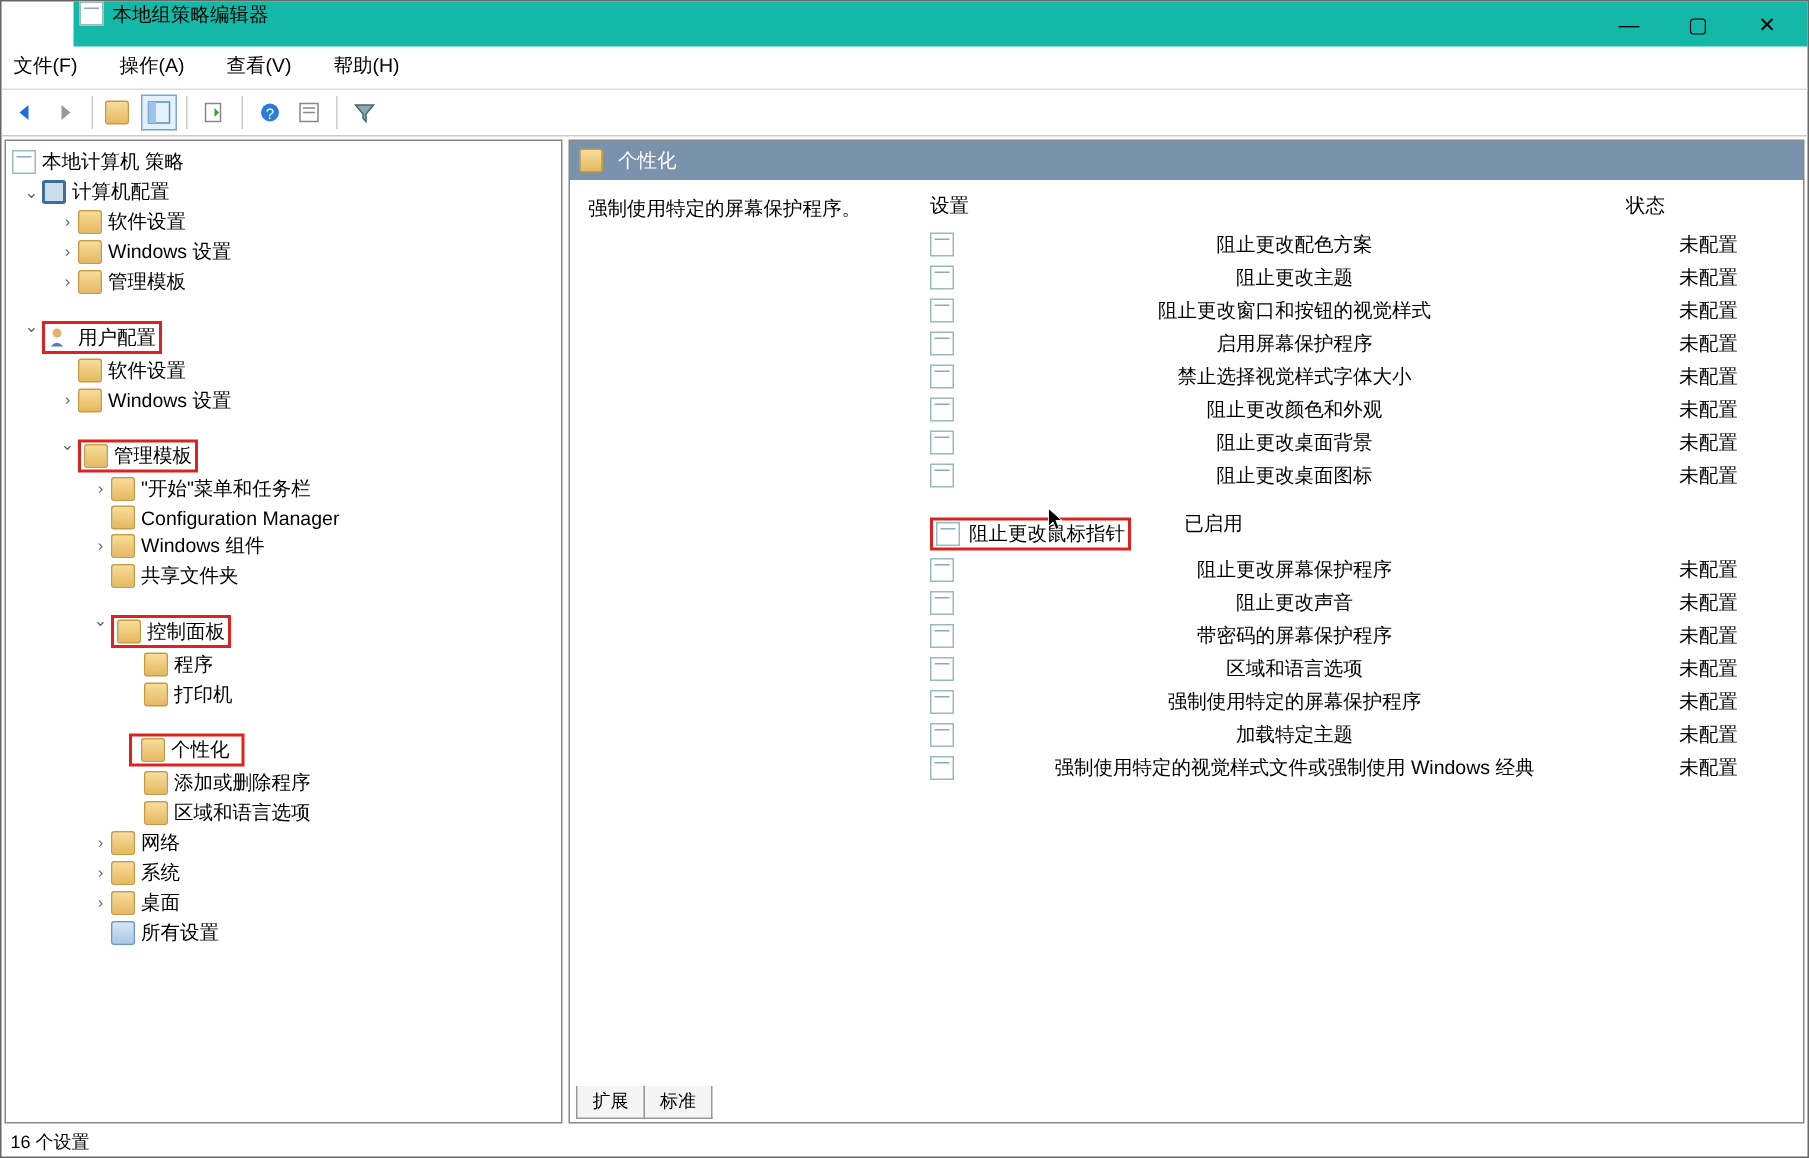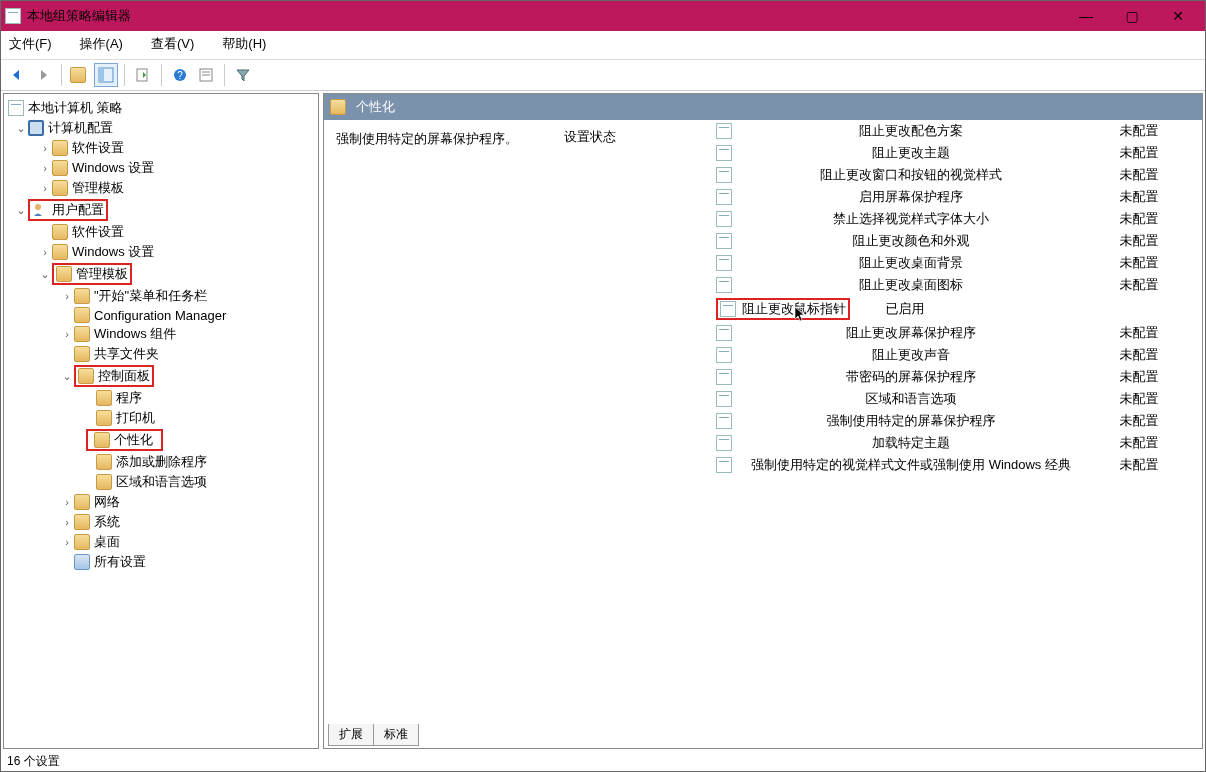--- a/index.html
+++ b/index.html
@@ -1,51 +1,51 @@
 <!DOCTYPE html>
 <html><head>
 <meta charset="utf-8">
 <style>
 * { box-sizing: border-box; margin: 0; padding: 0; }
 body { font-family: "Microsoft YaHei", "Segoe UI", sans-serif; font-size: 13px; background: #fff; color: #000; width: 1206px; height: 772px; overflow: hidden; }
 .window { display: flex; flex-direction: column; height: 100%; border: 1px solid #666; }
-.titlebar { display: flex; align-items: center; height: 30px; padding: 0 4px; background: #be185d; }
+.titlebar { display: flex; align-items: flex-start; height: 30px; padding: 0 4px; background: #14b8a6; margin-left: 48px; }
 .titlebar .title-icon { width: 16px; height: 16px; margin-right: 6px; }
 .titlebar .title-text { flex: 1; font-size: 13px; }
 .win-controls { display: flex; }
 .win-controls button { width: 46px; height: 30px; border: none; background: transparent; font-size: 14px; cursor: pointer; }
 .menubar { display: flex; gap: 28px; padding: 4px 8px 6px 8px; font-size: 13px; }
 .menubar span { cursor: default; }
 .toolbar { display: flex; align-items: center; height: 32px; padding: 2px 4px; border-top: 1px solid #ddd; border-bottom: 1px solid #ccc; gap: 2px; }
 .tb-btn { width: 24px; height: 24px; border: 1px solid transparent; background: transparent; display: inline-flex; align-items: center; justify-content: center; cursor: pointer; }
 .tb-sep { width: 1px; height: 22px; background: #ccc; margin: 0 4px; }
 .content { display: flex; flex: 1; overflow: hidden; }
-.tree-pane { width: 316px; border: 1px solid #888; margin: 2px 0 2px 2px; overflow: auto; padding: 4px 2px; }
+.tree-pane { width: 372px; border: 1px solid #888; margin: 2px 0 2px 2px; overflow: auto; padding: 4px 2px; }
 .right-pane { flex: 1; border: 1px solid #888; margin: 2px 2px 2px 4px; display: flex; flex-direction: column; overflow: hidden; position: relative; }
 .path-header { background: #7a92ac; color: #fff; padding: 4px 6px; display: flex; align-items: center; gap: 6px; }
 .right-body { flex: 1; display: flex; overflow: hidden; }
 .desc-col { width: 232px; padding: 10px 12px; font-size: 13px; }
-.list-col { flex: 1; display: flex; flex-direction: row; overflow: hidden; }
+.list-col { flex: 1; display: flex; flex-direction: column; overflow: hidden; }
 .list-header { display: flex; padding: 8px 8px 6px 8px; font-size: 13px; }
 .col-setting { flex: 1; }
 .col-state { width: 110px; }
 .list-items { flex: 1; overflow-y: auto; overflow-x: scroll; padding: 0 4px 4px 4px; text-align: center; }
 .list-row { display: flex; align-items: center; padding: 2px 4px; font-size: 13px; cursor: default; position: relative; }
 .list-row .row-icon { width: 16px; height: 16px; margin-right: 6px; flex-shrink: 0; }
 .list-row .row-label { flex: 1; white-space: nowrap; }
 .list-row .row-state { width: 110px; }
 .tabs-row { display: flex; padding: 0 0 2px 4px; }
 .tab-btn { border: 1px solid #999; border-top: none; background: #f5f5f5; padding: 2px 10px; font-size: 12px; cursor: pointer; margin-right: -1px; }
 .statusbar { height: 20px; padding: 2px 6px; font-size: 12px; }
 .tree-node { white-space: nowrap; }
 .tree-row { display: flex; align-items: center; padding: 1px 0; font-size: 13px; cursor: default; }
 .expander { width: 14px; display: inline-flex; justify-content: center; color: #666; font-size: 11px; cursor: pointer; }
 .tree-icon { width: 16px; height: 16px; margin-right: 4px; flex-shrink: 0; }
 .tree-children { }
-.highlight-red { border: 2px solid #d22; padding: 0 2px; }
+.highlight-red { border: 2px solid #d22; padding: 0 2px; margin-top: 15px; }
 .icon-folder { background: linear-gradient(#f7dd9a,#e6b860); border: 1px solid #c69b45; border-radius: 2px; }
 .icon-folder-blue { background: linear-gradient(#d8e6f5,#a7c6e6); border: 1px solid #6a99c7; border-radius: 2px; }
 .icon-computer { background: #3a6ea5; border-radius: 2px; position: relative; }
 .icon-computer::after { content: ""; position: absolute; inset: 2px; background: #cde; }
 .icon-doc { background: #fff; border: 1px solid #9bb; position: relative; }
 .icon-doc::after { content: ""; position: absolute; left: 2px; right: 2px; top: 3px; border-top: 1px solid #8ab; }
 svg { display: block; }
 </style>
 </head>
 <body>

